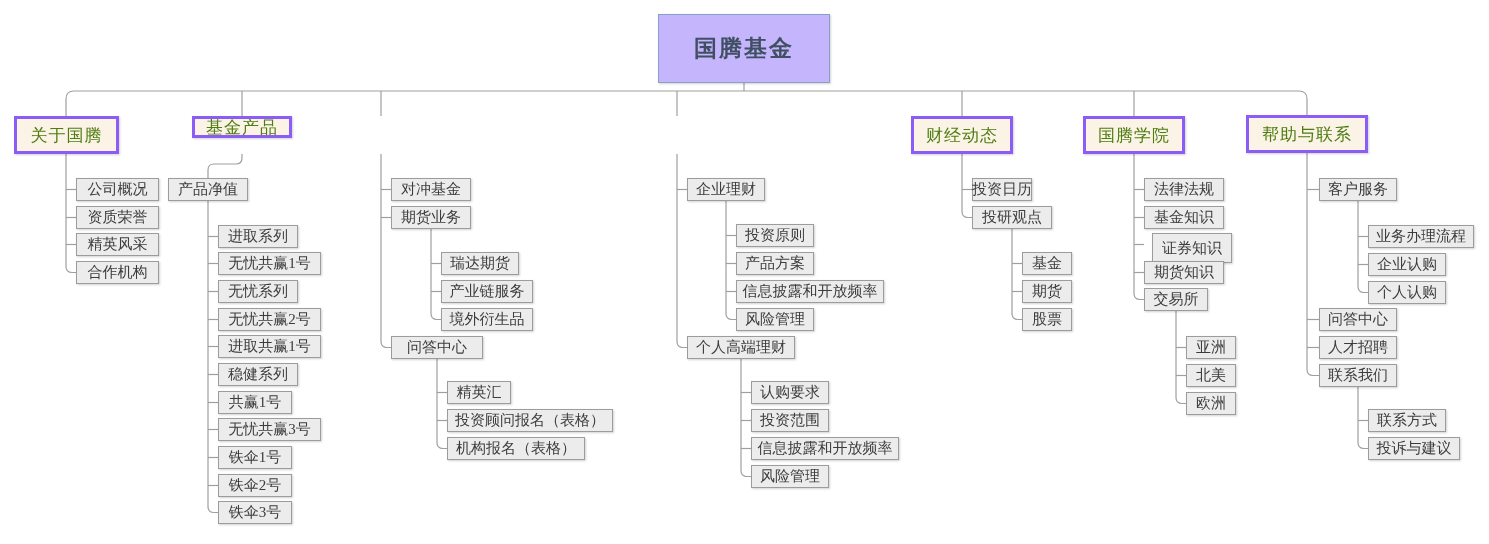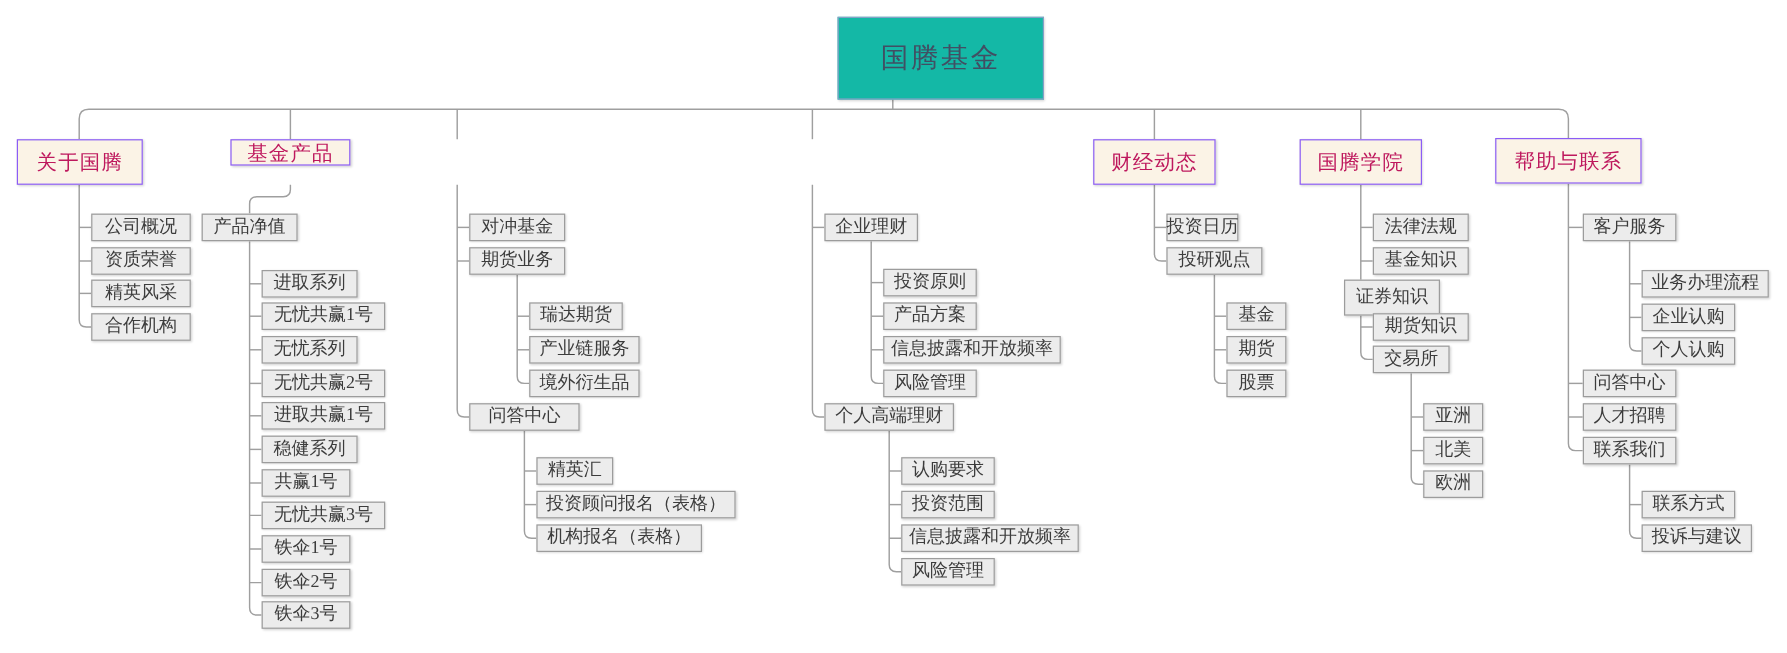--- a/index.html
+++ b/index.html
@@ -17,32 +17,31 @@
     display:flex;align-items:center;justify-content:center;
     white-space:nowrap;
     background:#ececec;
     border:1px solid #9c9c9c;
     box-shadow:1px 1px 2px rgba(0,0,0,0.18);
     color:#3c3c3c;
     font-size:15px;
     line-height:1;
   }
   .root{
-    background:#14b8a6;
+    background:#c4b5fd;
     border:1px solid #84a1c7;
     color:#414f63;
     font-size:23px;
-    font-weight:normal;
+    font-weight:bold;
     letter-spacing:2px;
-    margin-left:40px;
   }
   .sec{
     background:#fbf3e6;
-    border:1px solid #8b5cf6;
-    color:#be185d;
+    border:3px solid #8b5cf6;
+    color:#4d7c0f;
     font-size:17px;
     letter-spacing:1px;
   }
 </style>
 </head>
 <body>
 
 <div id="stage">
 
   <svg id="wires" viewBox="0 0 1489 544" xmlns="http://www.w3.org/2000/svg" fill="none" stroke="#9f9f9f" stroke-width="1.2">
@@ -169,21 +168,21 @@
   <div class="node" style="left:751px;top:465px;width:78px;height:23px">风险管理</div>
 
   <div class="node" style="left:972px;top:178px;width:60px;height:23px">投资日历</div>
   <div class="node" style="left:972px;top:206px;width:80px;height:23px">投研观点</div>
   <div class="node" style="left:1022px;top:252px;width:50px;height:23px">基金</div>
   <div class="node" style="left:1022px;top:280px;width:50px;height:23px">期货</div>
   <div class="node" style="left:1022px;top:308px;width:50px;height:23px">股票</div>
 
   <div class="node" style="left:1144px;top:178px;width:80px;height:23px">法律法规</div>
   <div class="node" style="left:1144px;top:206px;width:80px;height:23px">基金知识</div>
-  <div class="node" style="left:1120px;top:233px;width:80px;height:30px">证券知识</div>
+  <div class="node" style="left:1152px;top:233px;width:80px;height:30px">证券知识</div>
   <div class="node" style="left:1144px;top:261px;width:80px;height:23px">期货知识</div>
   <div class="node" style="left:1144px;top:288px;width:64px;height:23px">交易所</div>
   <div class="node" style="left:1186px;top:336px;width:50px;height:23px">亚洲</div>
   <div class="node" style="left:1186px;top:364px;width:50px;height:23px">北美</div>
   <div class="node" style="left:1186px;top:392px;width:50px;height:23px">欧洲</div>
 
   <div class="node" style="left:1319px;top:178px;width:78px;height:23px">客户服务</div>
   <div class="node" style="left:1368px;top:225px;width:106px;height:23px">业务办理流程</div>
   <div class="node" style="left:1368px;top:253px;width:78px;height:23px">企业认购</div>
   <div class="node" style="left:1368px;top:281px;width:78px;height:23px">个人认购</div>

